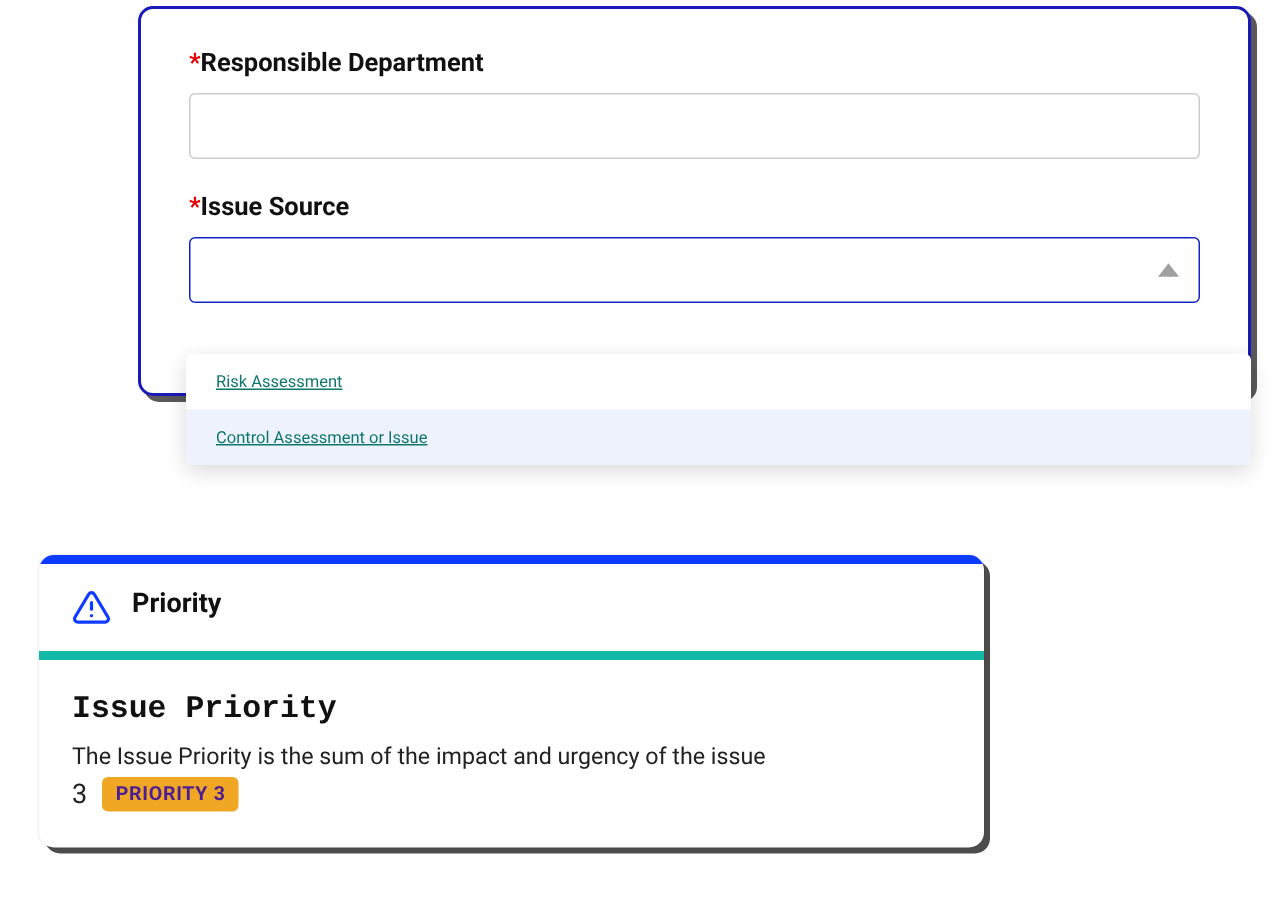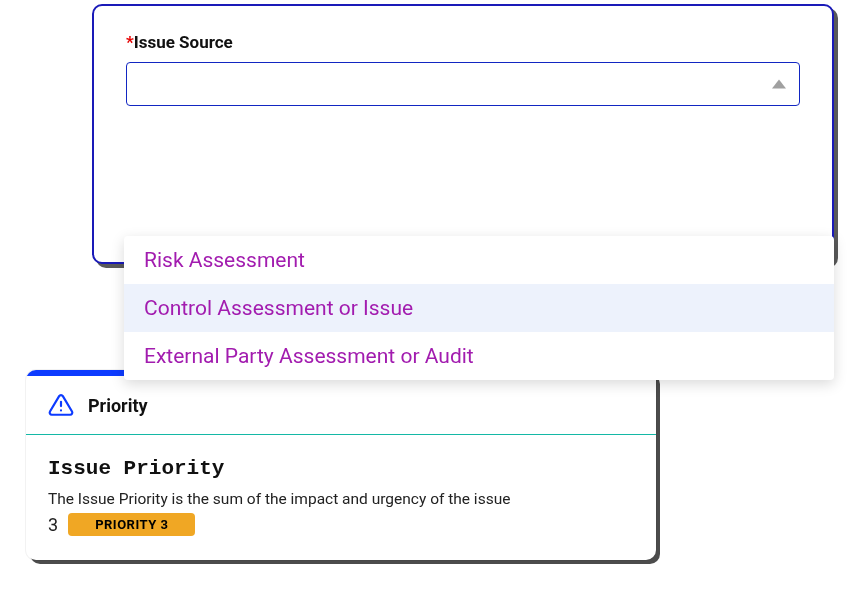--- a/index.html
+++ b/index.html
@@ -69,23 +69,24 @@
     top: 236px;
     width: 710px;
     background: #fff;
     border-radius: 4px;
     box-shadow: 0 4px 14px rgba(0,0,0,0.15);
     overflow: hidden;
     z-index: 10;
   }
   .dropdown-item {
     padding: 12px 20px;
-    font-size: 21px;
-    color: #a21caf;
+    font-size: 11px;
+    color: #0f766e;
     cursor: pointer;
+    text-decoration: underline;
   }
   .dropdown-item.highlighted { background: #edf2fc; }
 
   .priority-card {
     position: absolute;
     left: 26px;
     top: 370px;
     width: 630px;
     background: #fff;
     border-radius: 10px;
@@ -93,24 +94,23 @@
     overflow: hidden;
     z-index: 5;
   }
   .priority-topbar {
     height: 6px;
     background: #0d3bff;
     width: 100%;
   }
   .priority-header {
     display: flex;
-    align-items: center;
     gap: 14px;
     padding: 16px 22px;
-    border-bottom: 1px solid #14b8a6;
+    border-bottom: 6px solid #14b8a6;
   }
   .priority-header-title {
     font-size: 18px;
     font-weight: 700;
     color: #111;
   }
   .priority-body {
     padding: 22px 22px 24px 22px;
   }
   .priority-title {
@@ -129,53 +129,58 @@
     display: flex;
     align-items: center;
     gap: 10px;
   }
   .priority-num {
     font-size: 18px;
     color: #222;
   }
   .priority-badge {
     background: #f0a724;
-    color: #000000;
+    color: #4c1d95;
     font-size: 13px;
     font-weight: 700;
     letter-spacing: 0.5px;
-    padding: 4px 27px;
+    padding: 4px 9px;
     border-radius: 4px;
   }
   .warn-icon { flex-shrink: 0; }
 </style>
 </head>
 <body>
 
 <div class="form-card">
 
+  <div class="field">
+    <label class="field-label">
+      <span class="required-star">*</span><span>Responsible Department</span>
+    </label>
+    <input type="text" class="text-input" value="" style="">
+  </div>
 
   <div class="field">
     <label class="field-label">
       <span class="required-star">*</span><span>Issue Source</span>
     </label>
     <div class="select-wrap">
       <div class="select-input">
         <span></span>
         <span class="caret-up"></span>
       </div>
     </div>
   </div>
 
 </div>
 
 <div class="dropdown-menu">
   <div class="dropdown-item">Risk Assessment</div>
   <div class="dropdown-item highlighted">Control Assessment or Issue</div>
-  <div class="dropdown-item">External Party Assessment or Audit</div>
 </div>
 
 <div class="priority-card">
   <div class="priority-topbar"></div>
   <div class="priority-header">
     <svg class="warn-icon" width="26" height="26" viewBox="0 0 24 24" fill="none" stroke="#0d3bff" stroke-width="2" stroke-linecap="round" stroke-linejoin="round">
       <path d="M10.29 3.86L1.82 18a2 2 0 0 0 1.71 3h16.94a2 2 0 0 0 1.71-3L13.71 3.86a2 2 0 0 0-3.42 0z"></path>
       <line x1="12" y1="9" x2="12" y2="13"></line>
       <line x1="12" y1="17" x2="12.01" y2="17"></line>
     </svg>

